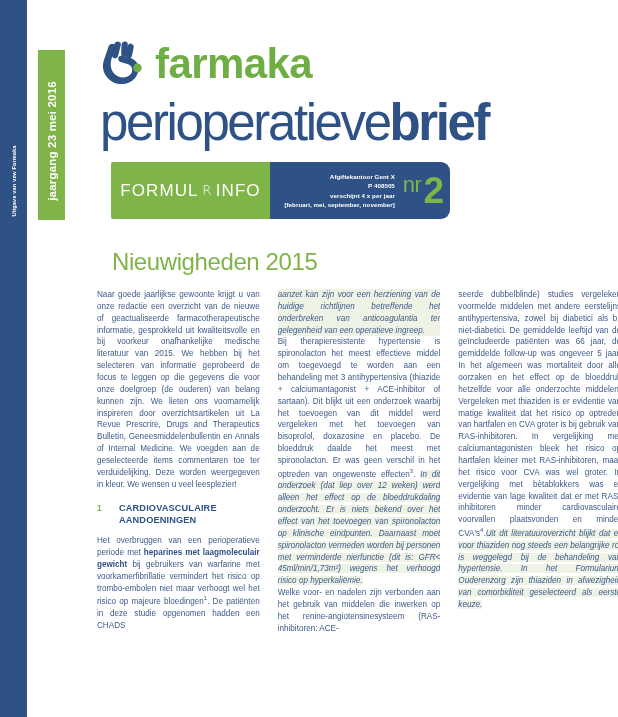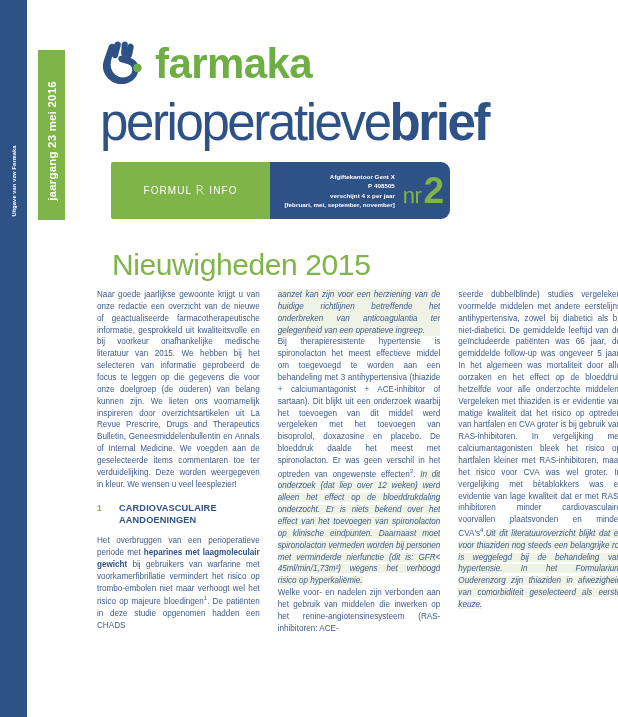--- a/index.html
+++ b/index.html
@@ -68,21 +68,21 @@
   
   .banner { position: absolute; left: 111px; top: 162px; display: flex; }
   .box-green {
     width: 159px; height: 57px;
     background: #7fb449;
     border-radius: 2px 0 0 2px;
     display: flex; align-items: center; justify-content: center;
   }
   .box-green-label {
     color: #ffffff;
-    font-size: 10px;
+    font-size: 17px;
     letter-spacing: 1.1px;
     font-weight: 400;
     display: flex; align-items: center; gap: 4px;
   }
   .rx-glyph { position: relative; display: inline-block; width: 9px; }
 
   .box-blue {
     width: 180px; height: 57px;
     background: #2f5286;
     border-radius: 0 9px 9px 0;
@@ -91,32 +91,32 @@
   }
   .blue-lines {
     text-align: right;
     color: #ffffff;
     font-size: 6.2px;
     font-weight: bold;
     line-height: 1.52;
     letter-spacing: 0.05px;
   }
   .nr-block {
-    display: flex; align-items: flex-end;
+    display: flex; align-items: flex-start;
     color: #7fb449;
     margin-left: 8px;
   }
   .nr-text { font-size: 22px; font-weight: 400; letter-spacing: -0.5px; }
   .nr-num  { font-size: 37px; font-weight: bold; margin-left: 2px; line-height: 1; }
 
   
   .article-title {
     position: absolute; left: 112px; top: 248px;
     color: #7fb449;
-    font-size: 30px;
+    font-size: 24px;
     font-weight: 400;
     letter-spacing: -0.4px;
   }
 
   
   .columns {
     position: absolute;
     left: 72px; top: 289px;
     width: 524px; height: 415px;
     display: flex;

